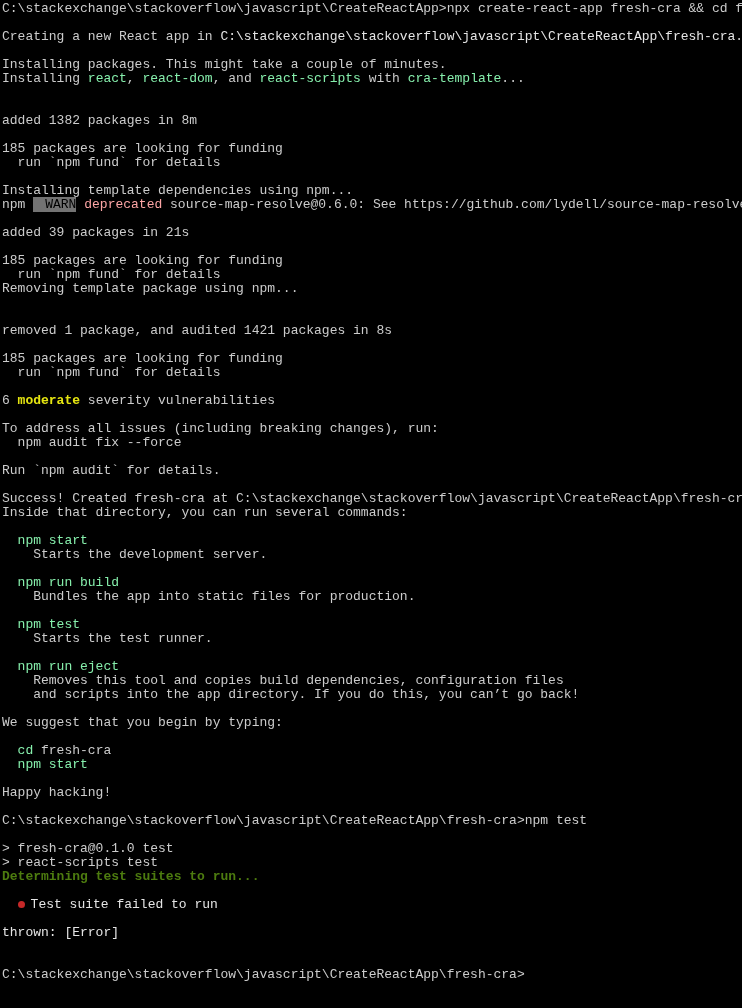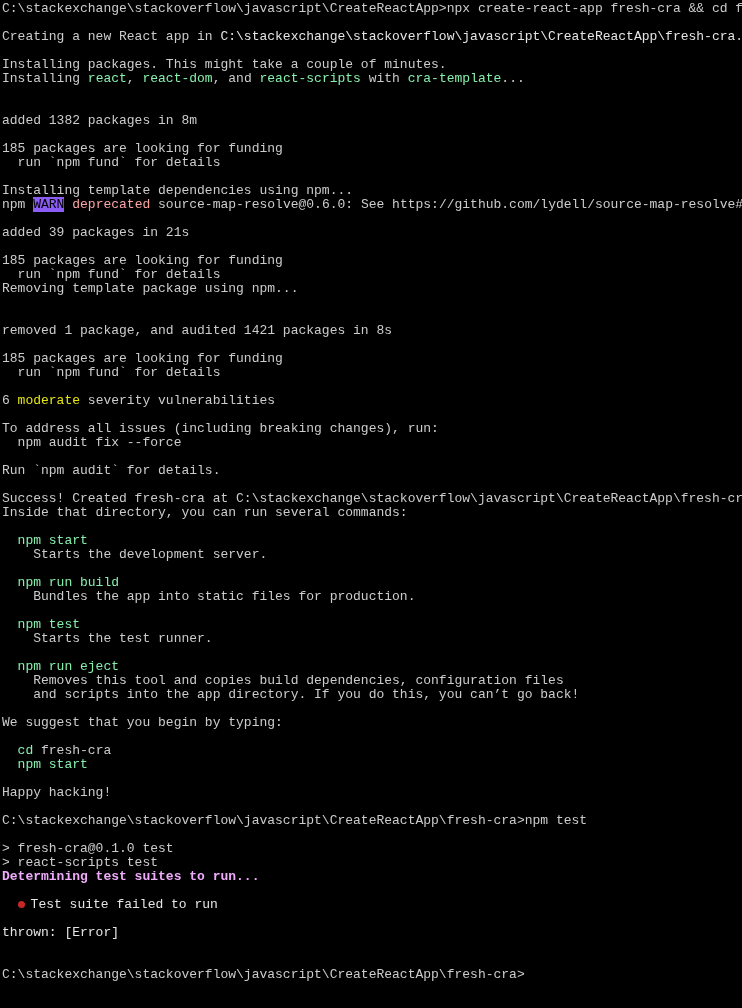--- a/index.html
+++ b/index.html
@@ -14,26 +14,27 @@
   }
   pre.term {
     margin: 0;
     padding: 2px 2px;
     white-space: pre;
     font-family: inherit;
   }
   .cy  { color: #86efac; }   
   .gr  { color: #e5e5e5; }   
   .pu  { color: #fca5a5; }   
-  .yl  { color: #e5e510; }   
+  .yl  { color: #e5e510; font-weight: bold; }   
   .rd  { color: #e5e5e5; }   
-  .bd  { font-weight: bold; color: #f0abfc; margin-top: 20px; }
+  .bd  { font-weight: bold; color: #4d7c0f; margin-top: 20px; }
   .warnbox {
-    background: #8b5cf6;
+    background: #737373;
     color: #000;
+    padding-left: 12px;
   }
   .dot-red::before {
     content: "";
     display: inline-block;
     width: 7px; height: 7px;
     background: #c62828;
     border-radius: 50%;
     margin-right: 6px;
     vertical-align: middle;
   }

